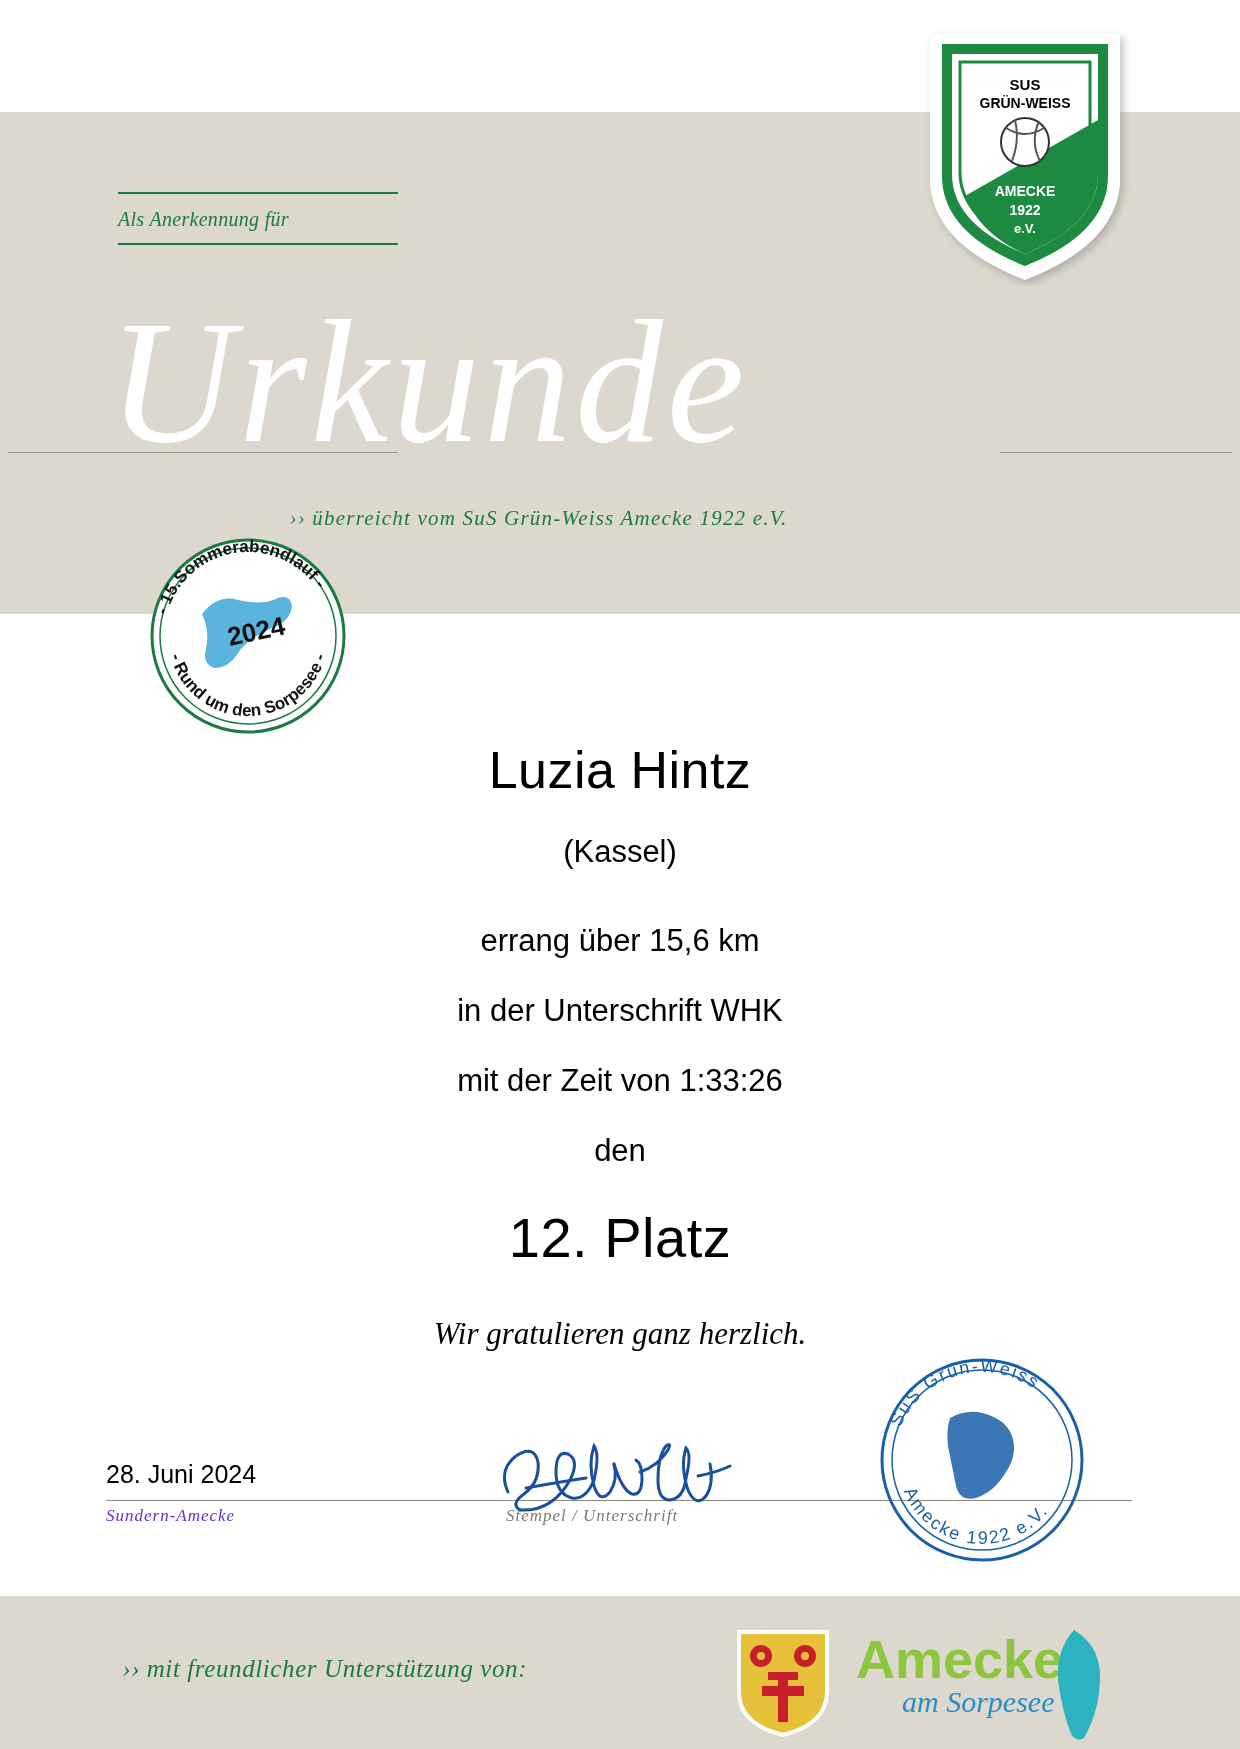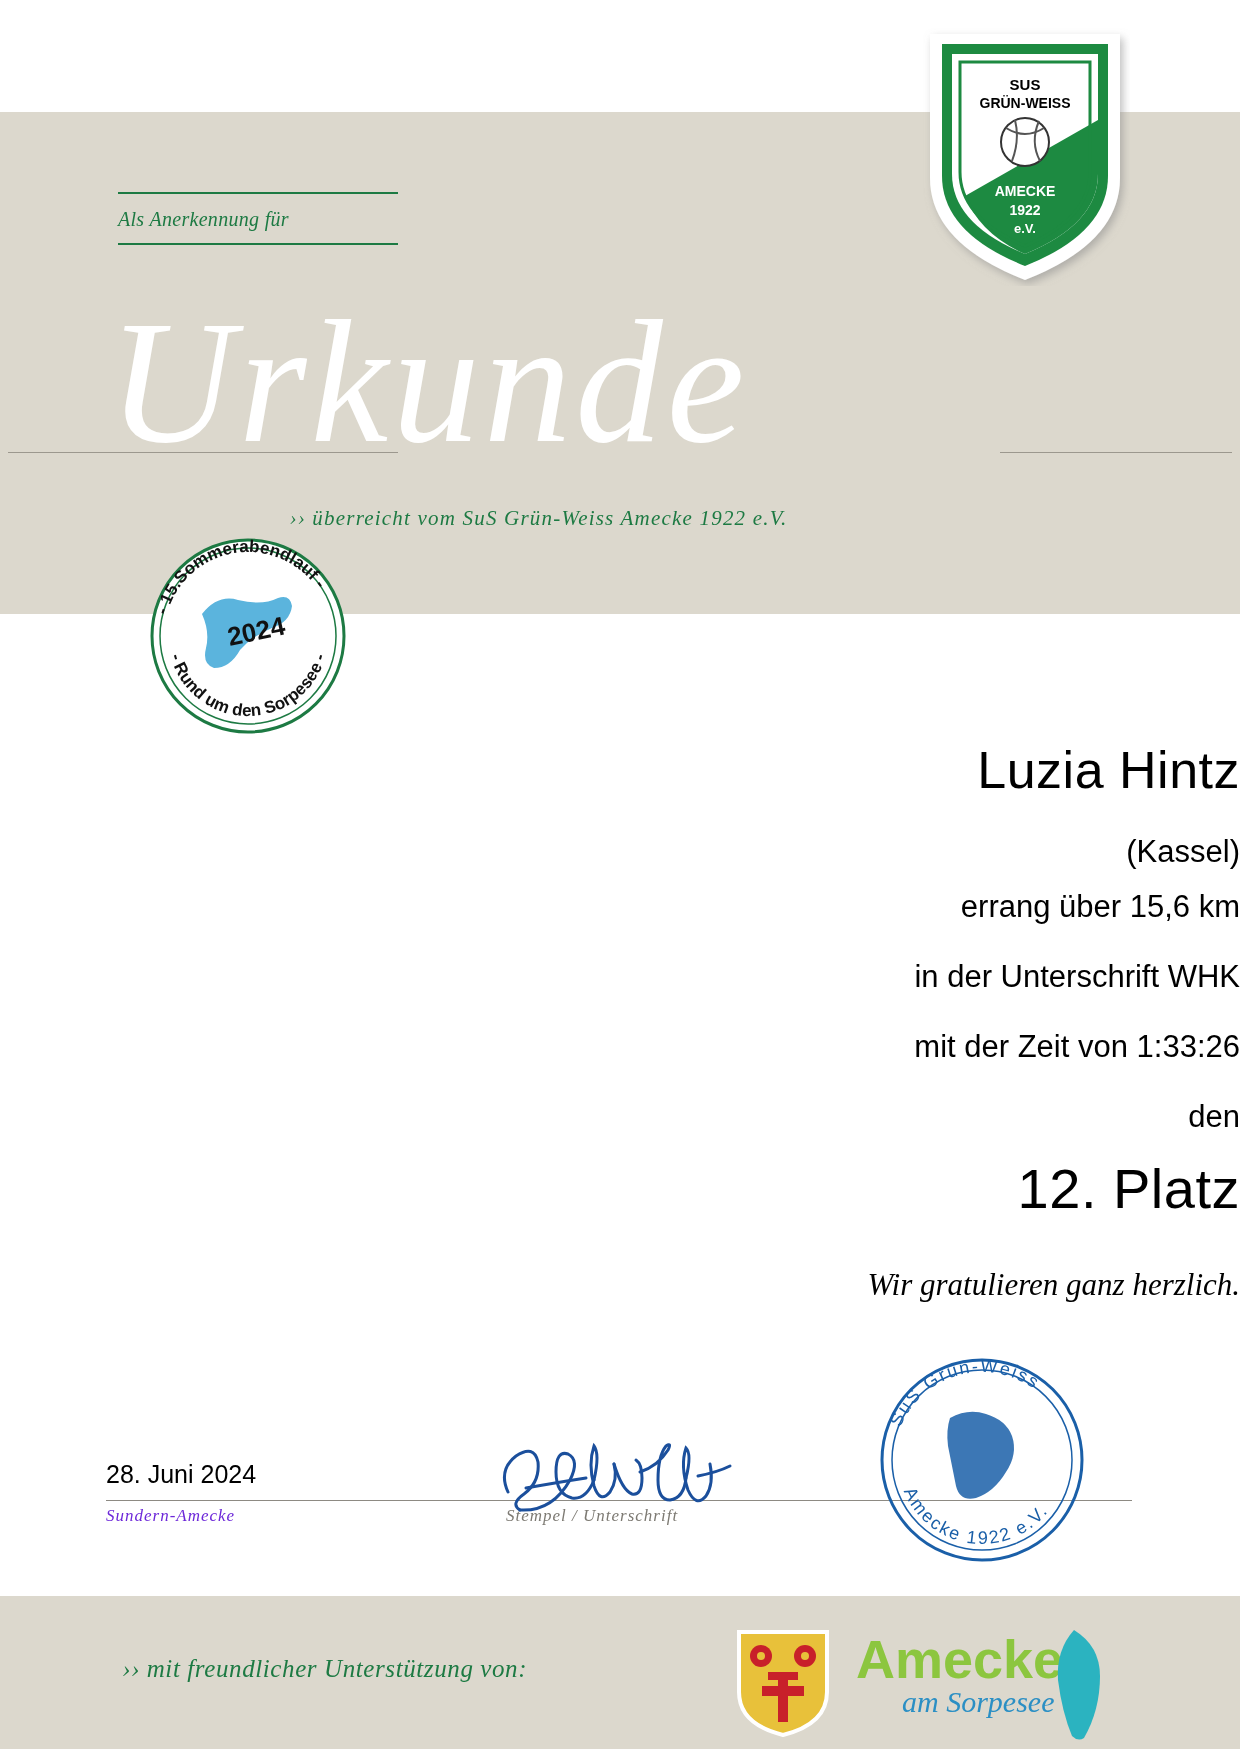--- a/index.html
+++ b/index.html
@@ -117,42 +117,42 @@
     position: absolute;
     left: 140px; top: 528px;
     width: 216px; height: 216px;
   }
 
   
   .bodyblock {
     position: absolute;
     left: 0; top: 740px;
     width: 1240px;
-    text-align: right;
+    text-align: center;
   }
   .bodyblock .name {
     font-size: 52px;
     color: #000;
     margin-bottom: 34px;
     letter-spacing: 0.5px;
   }
   .bodyblock .city {
     font-size: 31px;
     color: #000;
-    margin-bottom: 19px;
+    margin-bottom: 53px;
   }
   .bodyblock .line {
     font-size: 31px;
     color: #000;
     margin-bottom: 34px;
   }
   .bodyblock .den {
     font-size: 31px;
     color: #000;
-    margin-bottom: 21px;
+    margin-bottom: 36px;
   }
   .bodyblock .place {
     font-size: 56px;
     color: #000;
     margin-bottom: 46px;
     letter-spacing: 0.5px;
   }
   .bodyblock .congrats {
     font-family: "Liberation Serif", serif;
     font-style: italic;

